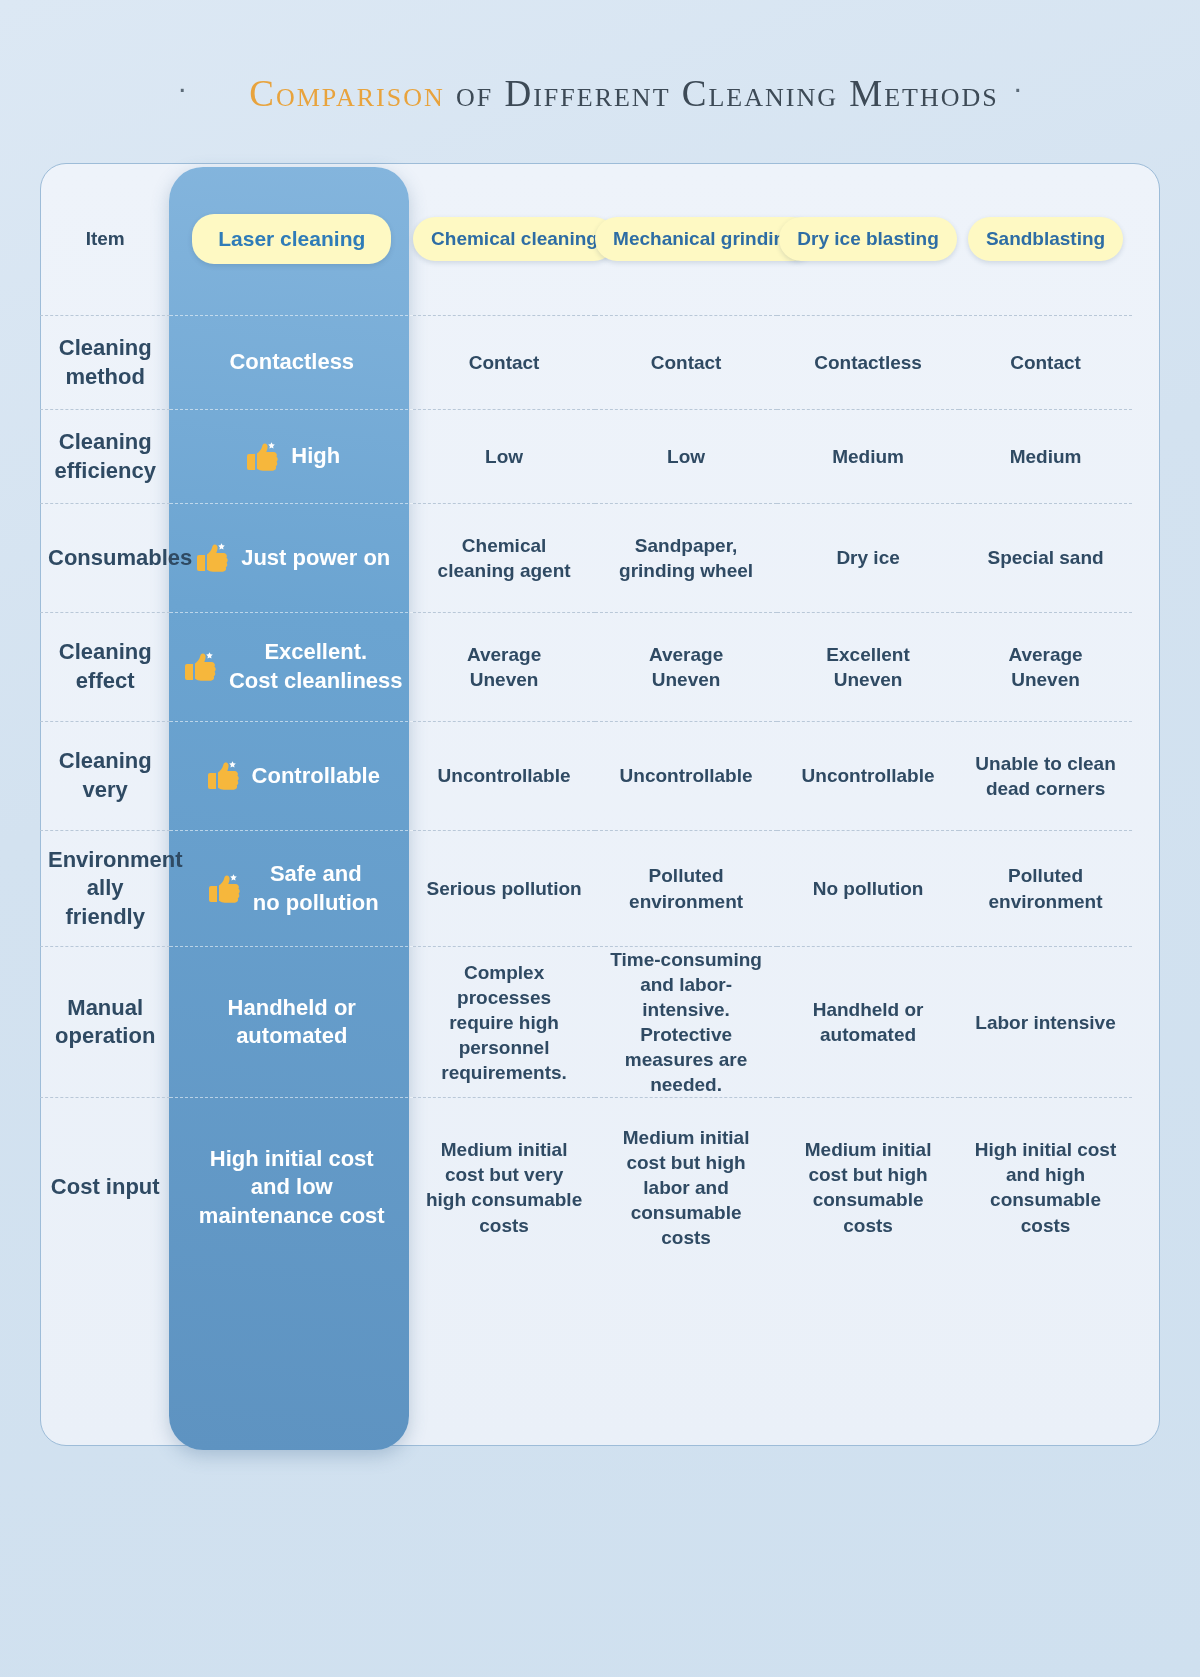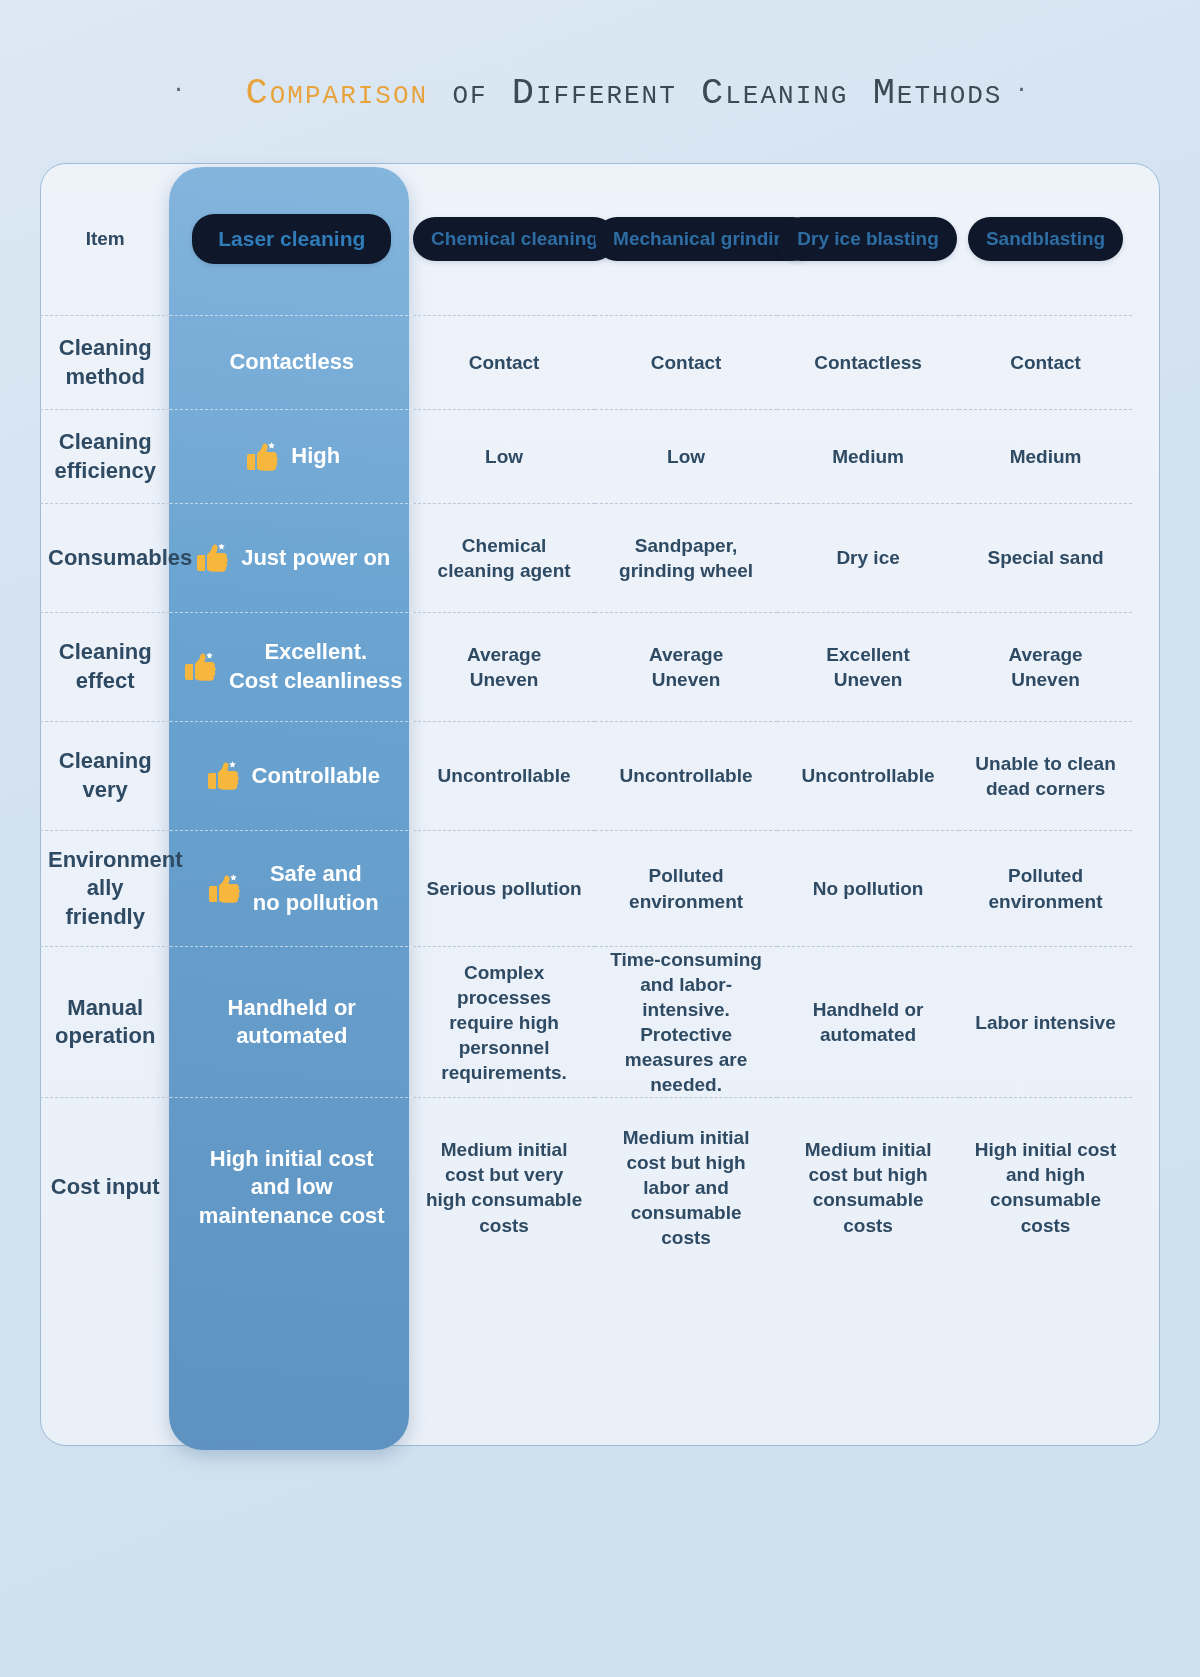--- a/index.html
+++ b/index.html
@@ -34,21 +34,21 @@
     display: inline-block;
     color: #5c6b78;
     font-size: 30px;
     vertical-align: middle;
     padding: 0 14px;
     position: relative;
     top: -6px;
   }
   .title-text {
     display: inline-block;
-    font-family: Liberation Mono, monospace;
+    font-family: Liberation Serif, serif;
     font-size: 37px;
     letter-spacing: 2.0px;
     color: #3d4a56;
     font-variant: small-caps;
     vertical-align: middle;
     margin-left: 48px;
   }
   .title-accent { color: #e8a33d; }
 
   
@@ -98,21 +98,21 @@
 
   
   .hdr-row td { height: 152px; }
   .hdr-item {
     font-size: 19px;
     color: #2f4a63;
     font-weight: bold;
   }
   .pill {
     display: inline-block;
-    background: #0f172a;
+    background: #fef9c3;
     border-radius: 22px;
     padding: 11px 18px;
     font-size: 19px;
     font-weight: bold;
     color: #2e6da4;
     box-shadow: 0 2px 5px rgba(40,70,100,0.16);
     white-space: nowrap;
   }
   .pill.laser {
     font-size: 21px;

